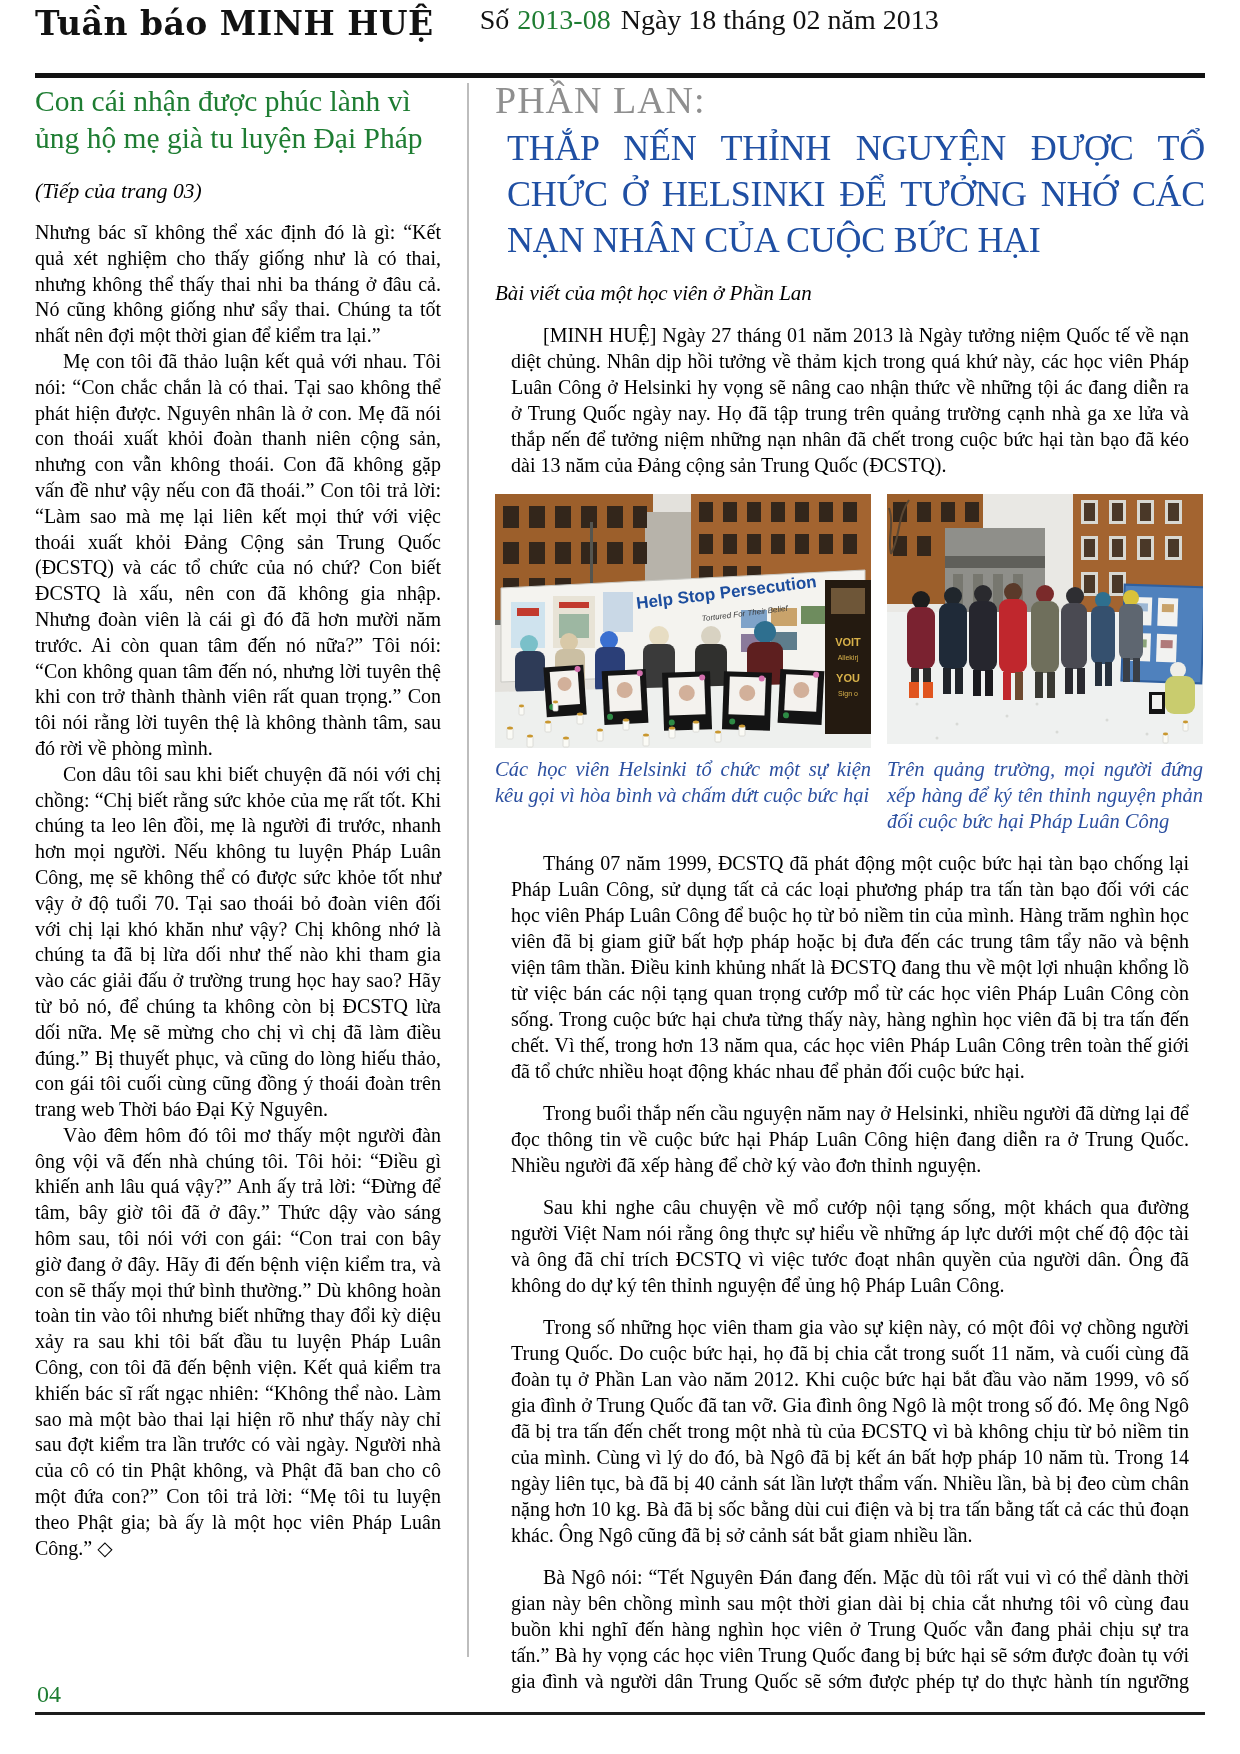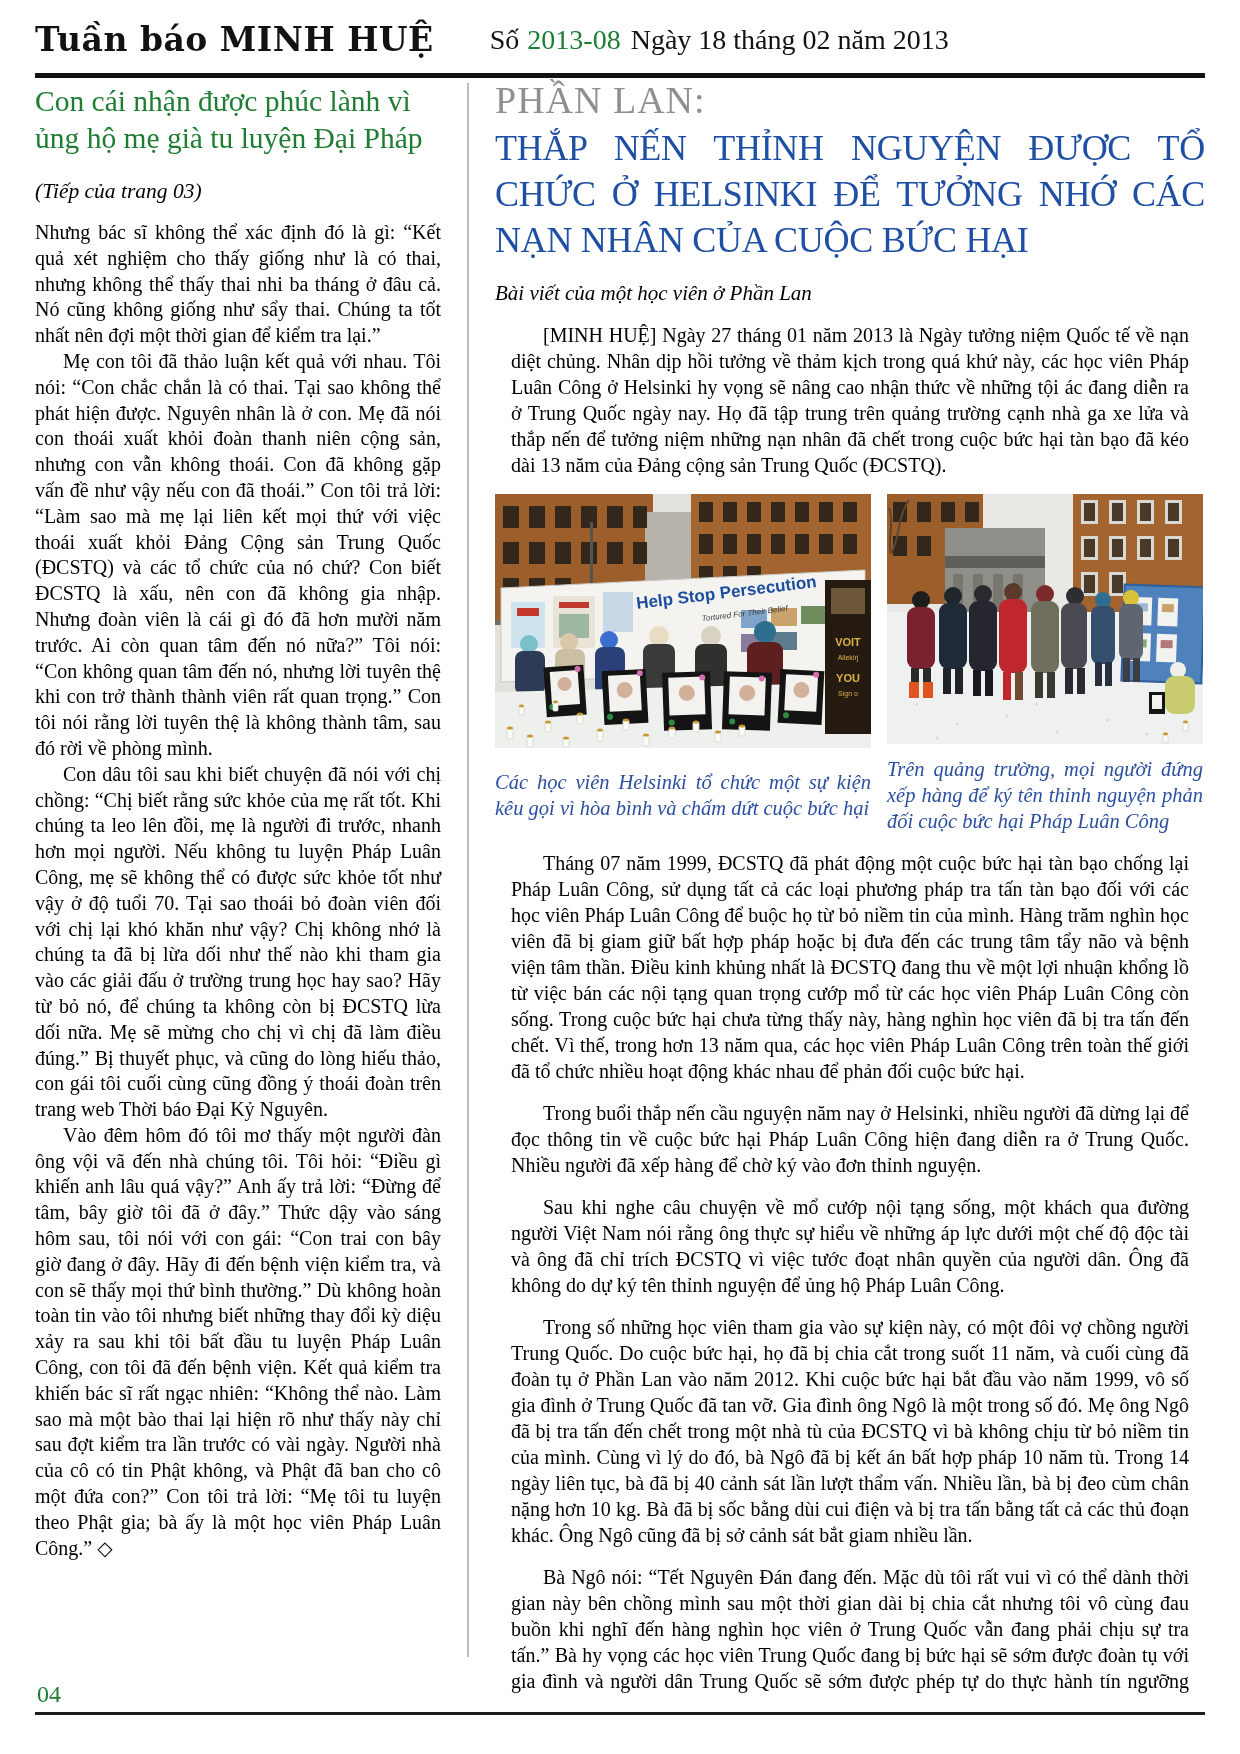--- a/index.html
+++ b/index.html
@@ -1,46 +1,46 @@
 <!DOCTYPE html>
 <html lang="vi"><head>
 <meta charset="utf-8">
 <style>
   html,body{margin:0;padding:0;background:#fff;}
   body{width:1240px;height:1754px;font-family:"Liberation Serif",serif;color:#000;position:relative;overflow:hidden;}
   .page{position:absolute;inset:0;background:#fff;}
 
   
-  .hdr{position:absolute;left:35px;right:35px;top:20px;display:flex;align-items:center;white-space:nowrap;gap:10px;}
+  .hdr{position:absolute;left:35px;right:35px;top:4px;display:flex;align-items:flex-start;white-space:nowrap;}
   .masthead{font-family:"DejaVu Serif",serif;font-weight:bold;font-size:33px;letter-spacing:.5px;color:#121212;}
   .issue-info{margin-left:46px;font-size:28px;color:#121212;}
   .issue-info .num{color:#1e7d32;margin:0 10px 0 8px;}
   .hdr-rule{position:absolute;left:35px;right:35px;top:73px;height:5px;background:#121212;}
 
   
   .content{position:absolute;left:35px;right:35px;top:77px;height:1622px;overflow:hidden;display:flex;}
   .col-left{width:406px;flex:none;}
   .divider{width:2px;height:1574px;background:#bdbdbd;margin:6px 26px 0 26px;flex:none;}
   .col-right{flex:1;min-width:0;}
 
   
   .left-title{color:#1e7d32;font-weight:400;font-size:29.5px;line-height:37px;margin:6px 0 0 0;}
   .continuation{font-style:italic;font-size:21.5px;margin:22px 0 16px 0;}
   .col-left p{font-size:20px;line-height:25.8px;text-align:justify;text-indent:28px;margin:0;}
   .col-left p.noindent{text-indent:0;}
 
   
   .kicker{color:#8f8f8f;font-size:38px;line-height:42px;letter-spacing:1px;margin:2px 0 0 0;font-weight:400;font-family:Liberation Serif, serif;}
-  .main-title{color:#1f4fa3;font-weight:400;font-size:36px;line-height:46px;text-align:justify;letter-spacing:-.3px;margin:4px 0 0 0;}
+  .main-title{color:#1f4fa3;font-weight:400;font-size:36px;line-height:46px;text-align:justify;letter-spacing:-.3px;margin:4px 0 0 12px;}
   .byline{font-style:italic;font-size:21px;margin:18px 0 8px 0;}
   .col-right p{font-size:20px;line-height:26px;text-align:justify;text-indent:32px;margin:16px;}
 
   .photos{display:flex;gap:16px;margin:12px 0 8px 0;align-items:flex-start;}
   .photo{display:block;flex:none;}
-  .captions{display:flex;gap:16px;margin:2px 0 12px 0;align-items:center;}
+  .captions{display:flex;gap:16px;margin:2px 0 12px 0;}
   .caption{font-style:italic;color:#2b4fa0;font-size:20.5px;line-height:26px;text-align:justify;}
   .cap-a{width:376px;flex:none;}
   .cap-b{width:316px;flex:none;}
 
   
   .ftr-rule{position:absolute;left:35px;right:35px;top:1712px;height:3px;background:#1c1c1c;}
   .page-number{position:absolute;left:37px;top:1681px;color:#1e7d32;font-size:24px;}
 
   svg text{font-family:"Liberation Sans",sans-serif;}
 </style>

